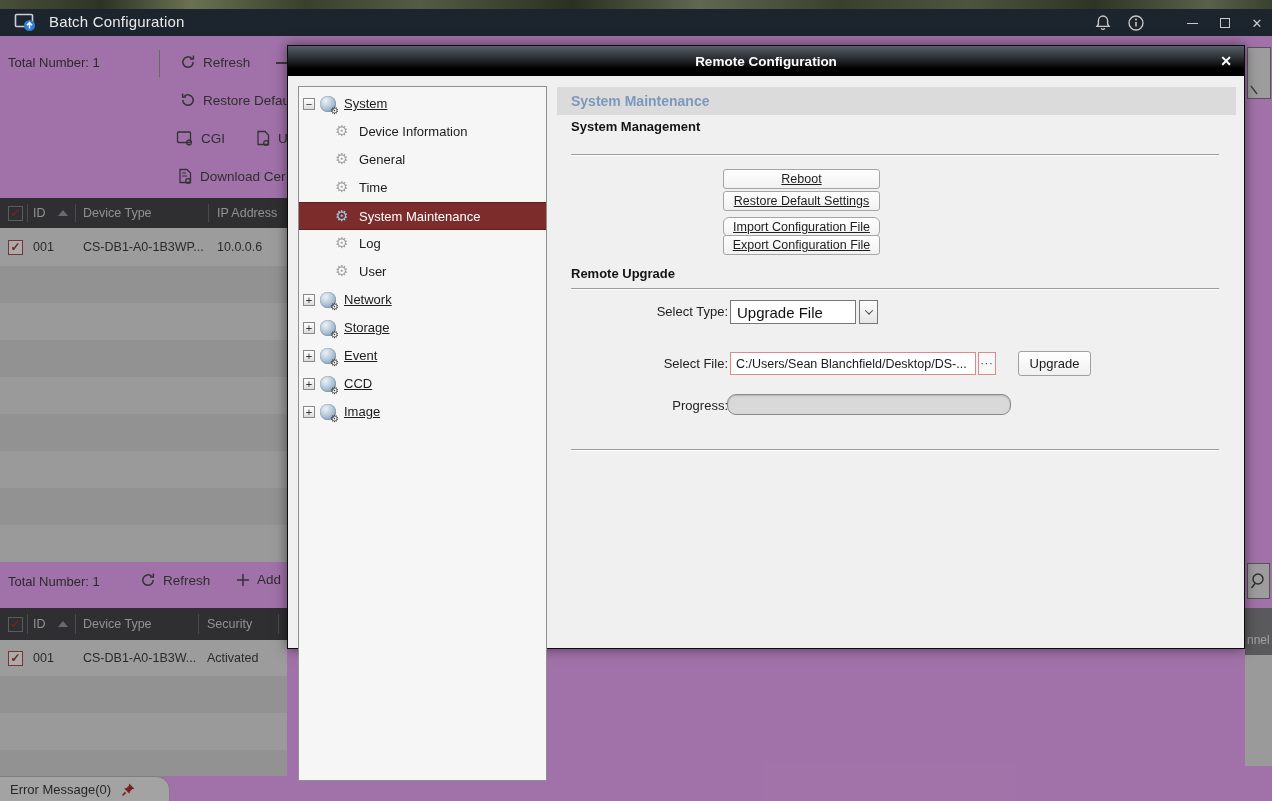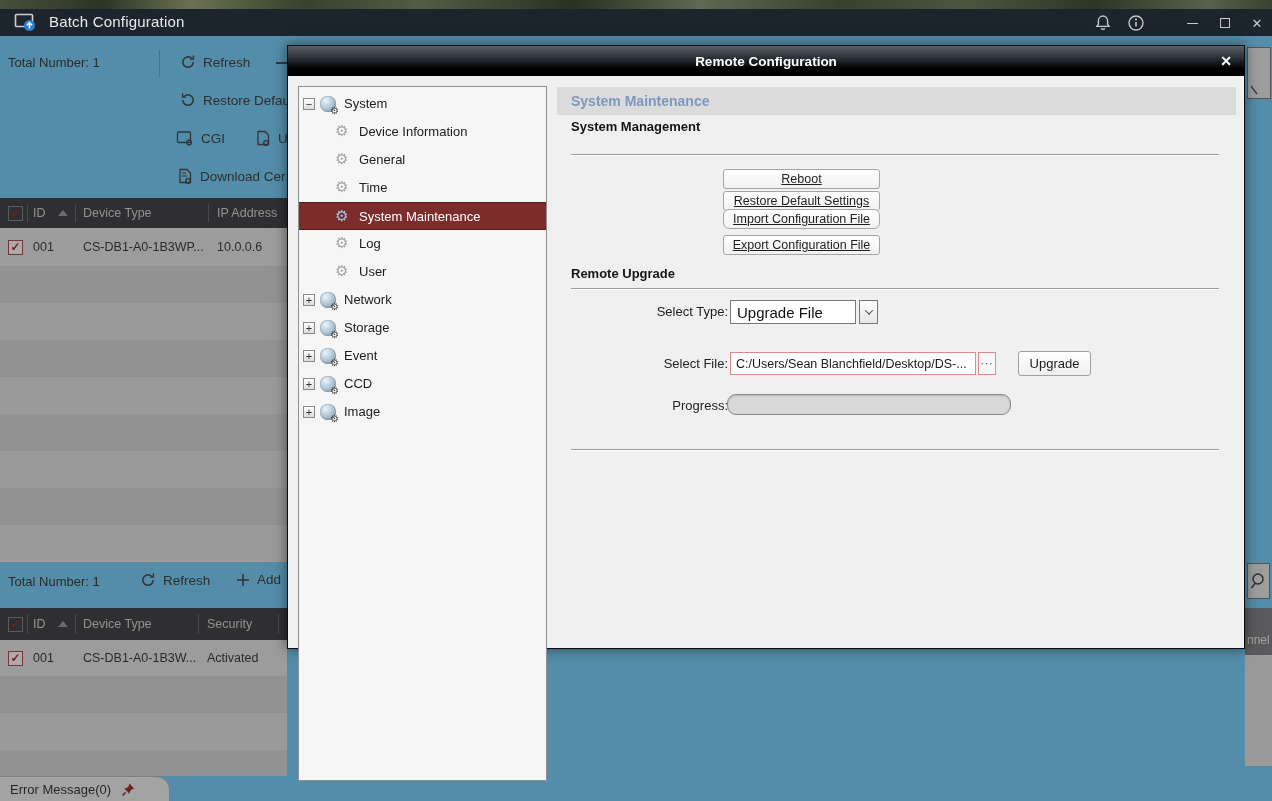--- a/index.html
+++ b/index.html
@@ -1,17 +1,17 @@
 <!DOCTYPE html>
 <html><head>
 <meta charset="utf-8">
 <style>
   html,body{margin:0;padding:0;background:#666;}
   #screen{position:relative;width:1272px;height:801px;overflow:hidden;
-    font-family:"Liberation Sans",sans-serif;background:#7dd3fc;-webkit-font-smoothing:antialiased;}
+    font-family:"Liberation Sans",sans-serif;background:#f0abfc;-webkit-font-smoothing:antialiased;}
   #screen *{box-sizing:border-box;}
 
   
   .photo-strip{position:absolute;left:0;top:0;width:1272px;height:9px;
     background:linear-gradient(90deg,#4a4f3a,#2e3326 8%,#6b7152 15%,#39402c 24%,#555b44 33%,#2b3022 45%,#616751 55%,#3a402e 66%,#4e543e 76%,#2f3526 86%,#5a604a 95%,#3b4130);}
 
   
   .titlebar{position:absolute;left:0;top:9px;width:1272px;height:27px;background:#1c252e;}
   .app-icon{position:absolute;left:14px;top:4px;width:22px;height:19px;}
   .win-title{position:absolute;left:49px;top:4px;font-size:15px;color:#e9e9e9;letter-spacing:.2px;}
@@ -60,21 +60,21 @@
     background:linear-gradient(180deg,#585f66 0%,#2b3036 40%,#000 75%);}
   .m-title{position:absolute;left:0;top:0;width:100%;height:30px;display:flex;align-items:center;justify-content:center;
     color:#fff;font-size:13.5px;font-weight:bold;}
   .m-close{position:absolute;right:8px;top:5px;width:20px;height:20px;color:#fff;font-size:14px;font-weight:bold;
     display:flex;align-items:center;justify-content:center;cursor:default;}
 
   
   .tree{position:absolute;left:10px;top:40px;width:249px;height:695px;background:#f6f6f6;border:1px solid #8f8f8f;overflow:hidden;}
   .tree-row{position:absolute;left:0;width:100%;height:28px;font-size:13px;color:#1c1c1c;}
   .tree-row .tlabel{position:absolute;top:6px;}
-  .lvl0 .tlabel{left:45px;} .lvl1 .tlabel{left:60px;}
+  .lvl0 .tlabel{left:45px;text-decoration:underline;} .lvl1 .tlabel{left:60px;}
   .expbox{position:absolute;left:4px;top:8px;width:12px;height:12px;border:1px solid #898989;
     background:linear-gradient(180deg,#fff,#ddd);font-size:11px;line-height:10px;text-align:center;color:#333;}
   .globe{position:absolute;left:21px;top:6px;width:16px;height:16px;border-radius:50%;
     background:radial-gradient(circle at 35% 30%,#eef3f8,#a9bfd2 55%,#5c768c);box-shadow:inset 0 0 1px #41586b;}
   .mini-gear{position:absolute;right:-3px;bottom:-4px;font-size:10px;color:#4a4a4a;}
   .gear{position:absolute;left:36px;top:4px;font-size:15px;color:#a4a4a4;text-shadow:0 1px 0 #fff;}
   .tree-row.selected{background:#7d2c2c;border-top:1px solid #5c1e1e;border-bottom:1px solid #5c1e1e;color:#fff;}
   .tree-row.selected .gear{color:#9cc6e8;text-shadow:none;}
 
   
@@ -349,21 +349,21 @@
       </div>
     </div>
 
     <div class="band">System Maintenance</div>
 
     <span class="sec-head" style="left:283px;top:73px;">System Management</span>
     <div class="hr" style="left:283px;top:108px;"></div>
 
     <div class="cfg-btn" style="top:123px;">Reboot</div>
     <div class="cfg-btn" style="top:145px;">Restore Default Settings</div>
-    <div class="cfg-btn" style="top:163px;border-radius:6px;">Import Configuration File</div>
+    <div class="cfg-btn" style="top:171px;border-radius:6px;">Import Configuration File</div>
     <div class="cfg-btn" style="top:189px;">Export Configuration File</div>
 
     <span class="sec-head" style="left:283px;top:220px;">Remote Upgrade</span>
     <div class="hr" style="left:283px;top:242px;"></div>
 
     <span class="form-label" style="top:258px;">Select Type:</span>
     <div class="combo">Upgrade File</div>
     <div class="combo-btn">
         <span class="chev"></span>
       </div>

